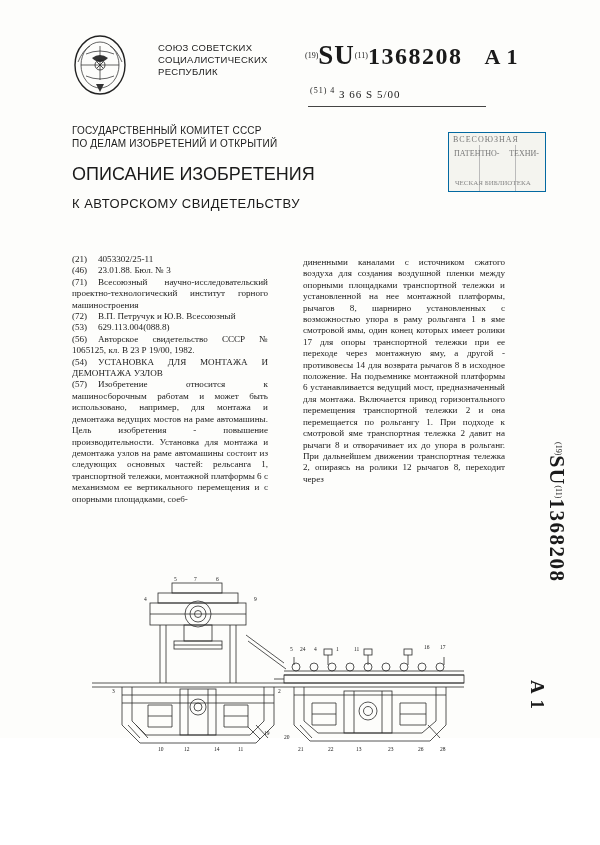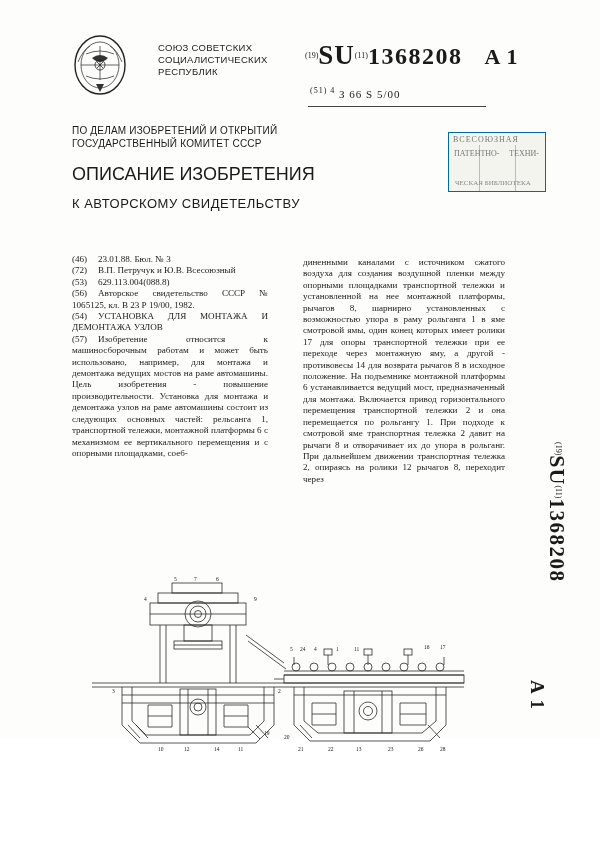--- a/index.html
+++ b/index.html
@@ -294,39 +294,45 @@
     </div>
 
     <div class="ipc-line">
       <span class="lbl">(51) 4</span>
       <span>З 66 S 5/00</span>
     </div>
     <div class="ipc-rule"></div>
   </div>
 
   <div class="committee">
+    <div>ГОСУДАРСТВЕННЫЙ КОМИТЕТ СССР</div>
     <div>ПО ДЕЛАМ ИЗОБРЕТЕНИЙ И ОТКРЫТИЙ</div>
-    <div>ГОСУДАРСТВЕННЫЙ КОМИТЕТ СССР</div>
   </div>
 
   <div class="stamp">
     <div class="stitle">ВСЕСОЮЗНАЯ</div>
     <div class="vline" style="left:30px"></div>
     <div class="vline" style="left:66px"></div>
     <div class="scol-l">ПАТЕНТНО-</div>
     <div class="scol-r">ТЕХНИ-</div>
     <div class="sbot">ЧЕСКАЯ  БИБЛИОТЕКА</div>
   </div>
 
   <div class="main-title">ОПИСАНИЕ ИЗОБРЕТЕНИЯ</div>
   <div class="sub-title">К АВТОРСКОМУ СВИДЕТЕЛЬСТВУ</div>
 
   <div class="col-left">
     <span class="bib-row">
+      <span class="bib-code">(21)</span><span>4053302/25-11</span>
+    </span>
+    <span class="bib-row">
       <span class="bib-code">(46)</span><span>23.01.88. Бюл. № 3</span>
+    </span>
+    <span class="bib-row">
+      <span class="bib-code">(71)</span><span>Всесоюзный научно-исследовательский проектно-технологический институт горного машиностроения</span>
     </span>
     <span class="bib-row">
       <span class="bib-code">(72)</span><span>В.П. Петручук и Ю.В. Всесоюзный</span>
     </span>
     <span class="bib-row">
       <span class="bib-code">(53)</span><span>629.113.004(088.8)</span>
     </span>
     <span class="bib-row">
       <span class="bib-code">(56)</span><span>Авторское свидетельство СССР № 1065125, кл. В 23 Р 19/00, 1982.</span>
     </span>

